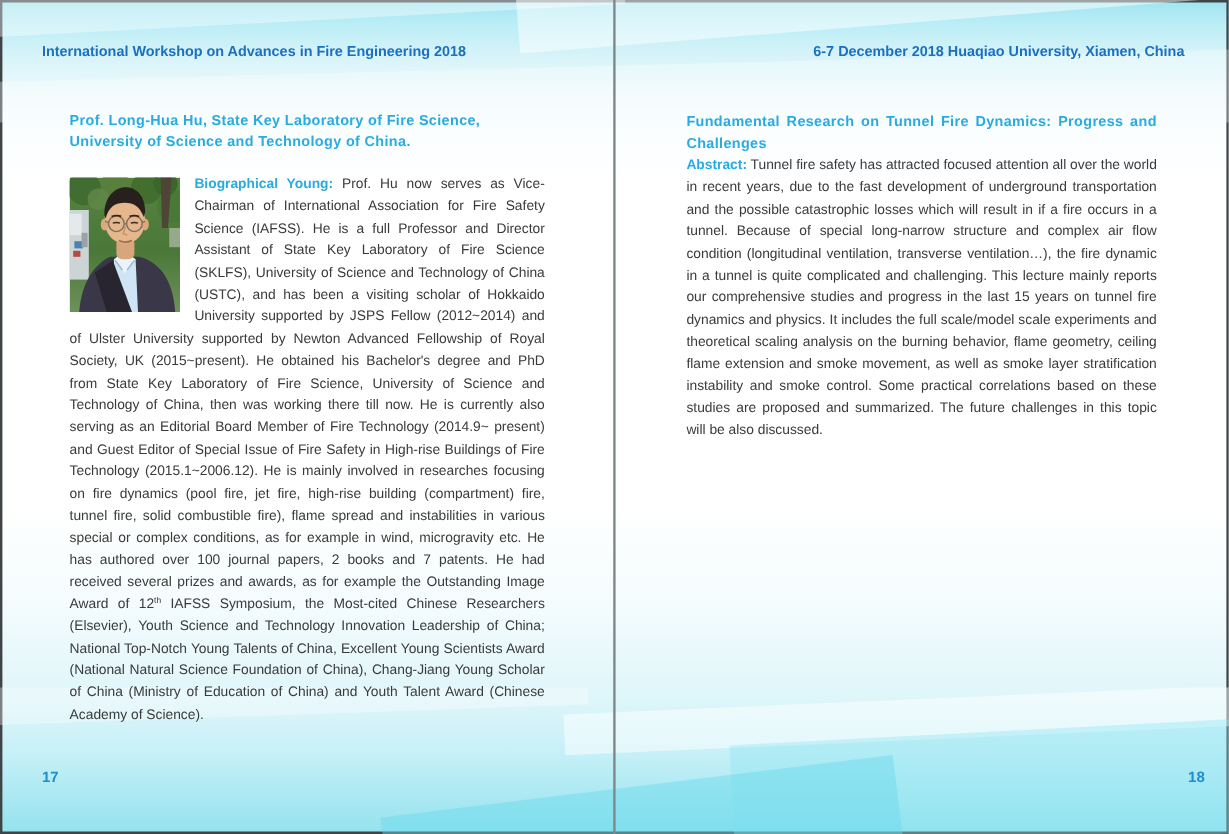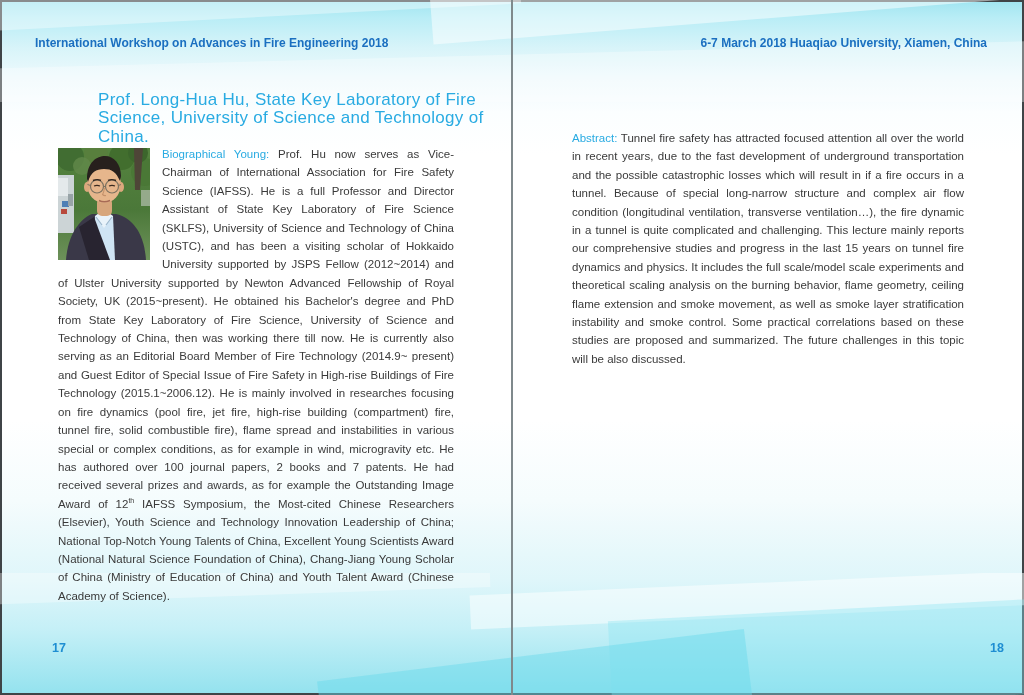--- a/index.html
+++ b/index.html
@@ -22,31 +22,31 @@
   .bs2{top:-8px;left:-80px;width:570px;height:32px;background:rgba(255,255,255,.33);transform:rotate(-2deg);}
   .bs3{bottom:-34px;left:320px;width:430px;height:74px;background:rgba(105,218,236,.45);transform:rotate(-7deg);}
   .bs4{top:34px;left:610px;width:540px;height:95px;background:rgba(140,228,242,.38);transform:rotate(-3deg);}
   .seam{position:absolute;left:511px;top:0;bottom:0;width:2px;background:#7f898c;z-index:5;}
   .page{position:absolute;top:0;width:512px;height:695px;z-index:10;border-radius:13px;}
   .page-left{left:0;}
   .page-right{left:512px;}
   .running-header{position:absolute;top:36px;font-size:12px;font-weight:bold;color:#1b6fc0;white-space:nowrap;}
   .rh-left{left:35px;}
   .rh-right{right:37px;}
-  .doc-title{position:absolute;font-size:17px;font-weight:normal;color:#29abe2;line-height:18.4px;margin-left:40px;}
+  .doc-title{position:absolute;font-size:12px;font-weight:bold;color:#29abe2;line-height:18.4px;}
   .title-left{left:58px;top:91px;width:396px;letter-spacing:.3px;}
   .title-right{left:60px;top:92px;width:392px;letter-spacing:.3px;text-align:justify;}
   .body-par{position:absolute;font-size:11.5px;line-height:18.4px;color:#3a3a3a;text-align:justify;}
   .bio{left:58px;top:145px;width:396px;}
   .abstract{left:60px;top:129px;width:392px;}
-  .inline-label{color:#29abe2;font-weight:normal;}
+  .inline-label{color:#29abe2;font-weight:bold;}
   .photo{float:left;width:92px;height:112px;margin:3px 12px 10px 0;display:block;}
   .photo svg{display:block;}
   sup.ord{font-size:7px;line-height:0;vertical-align:super;}
-  .pagenum{position:absolute;top:641px;font-size:12.5px;font-weight:bold;color:#1e8ed2;margin-left:17px;}
+  .pagenum{position:absolute;top:641px;font-size:12.5px;font-weight:bold;color:#1e8ed2;}
   .pn-left{left:35px;}
   .pn-right{right:20px;}
 </style>
 </head>
 <body>
 
 <div class="spread">
 
   <div class="band band-top">
     <div class="streak ts1"></div>
@@ -115,22 +115,23 @@
         </svg>
       </span>
       <span class="inline-label">Biographical Young:</span>
       <span>Prof. Hu now serves as Vice-Chairman of International Association for Fire Safety Science (IAFSS). He is a full Professor and Director Assistant of State Key Laboratory of Fire Science (SKLFS), University of Science and Technology of China (USTC), and has been a visiting scholar of Hokkaido University supported by JSPS Fellow (2012~2014) and of Ulster University supported by Newton Advanced Fellowship of Royal Society, UK (2015~present). He obtained his Bachelor's degree and PhD from State Key Laboratory of Fire Science, University of Science and Technology of China, then was working there till now. He is currently also serving as an Editorial Board Member of Fire Technology (2014.9~ present) and Guest Editor of Special Issue of Fire Safety in High-rise Buildings of Fire Technology (2015.1~2006.12). He is mainly involved in researches focusing on fire dynamics (pool fire, jet fire, high-rise building (compartment) fire, tunnel fire, solid combustible fire), flame spread and instabilities in various special or complex conditions, as for example in wind, microgravity etc. He has authored over 100 journal papers, 2 books and 7 patents. He had received several prizes and awards, as for example the Outstanding Image Award of 12</span><sup class="ord">th</sup><span> IAFSS Symposium, the Most-cited Chinese Researchers (Elsevier), Youth Science and Technology Innovation Leadership of China; National Top-Notch Young Talents of China, Excellent Young Scientists Award (National Natural Science Foundation of China), Chang-Jiang Young Scholar of China (Ministry of Education of China) and Youth Talent Award (Chinese Academy of Science).</span>
     </div>
 
     <div class="pagenum pn-left">17</div>
   </div>
 
   <div class="page page-right">
-    <div class="running-header rh-right">6-7 March 2018 Huaqiao University, Xiamen, China</div>
+    <div class="running-header rh-right">6-7 December 2018 Huaqiao University, Xiamen, China</div>
 
+    <div class="doc-title title-right">Fundamental Research on Tunnel Fire Dynamics: Progress and Challenges</div>
 
     <div class="body-par abstract">
       <span class="inline-label">Abstract:</span>
       <span>Tunnel fire safety has attracted focused attention all over the world in recent years, due to the fast development of underground transportation and the possible catastrophic losses which will result in if a fire occurs in a tunnel. Because of special long-narrow structure and complex air flow condition (longitudinal ventilation, transverse ventilation…), the fire dynamic in a tunnel is quite complicated and challenging. This lecture mainly reports our comprehensive studies and progress in the last 15 years on tunnel fire dynamics and physics. It includes the full scale/model scale experiments and theoretical scaling analysis on the burning behavior, flame geometry, ceiling flame extension and smoke movement, as well as smoke layer stratification instability and smoke control. Some practical correlations based on these studies are proposed and summarized. The future challenges in this topic will be also discussed.</span>
     </div>
 
     <div class="pagenum pn-right">18</div>
   </div>
 
 </div>

